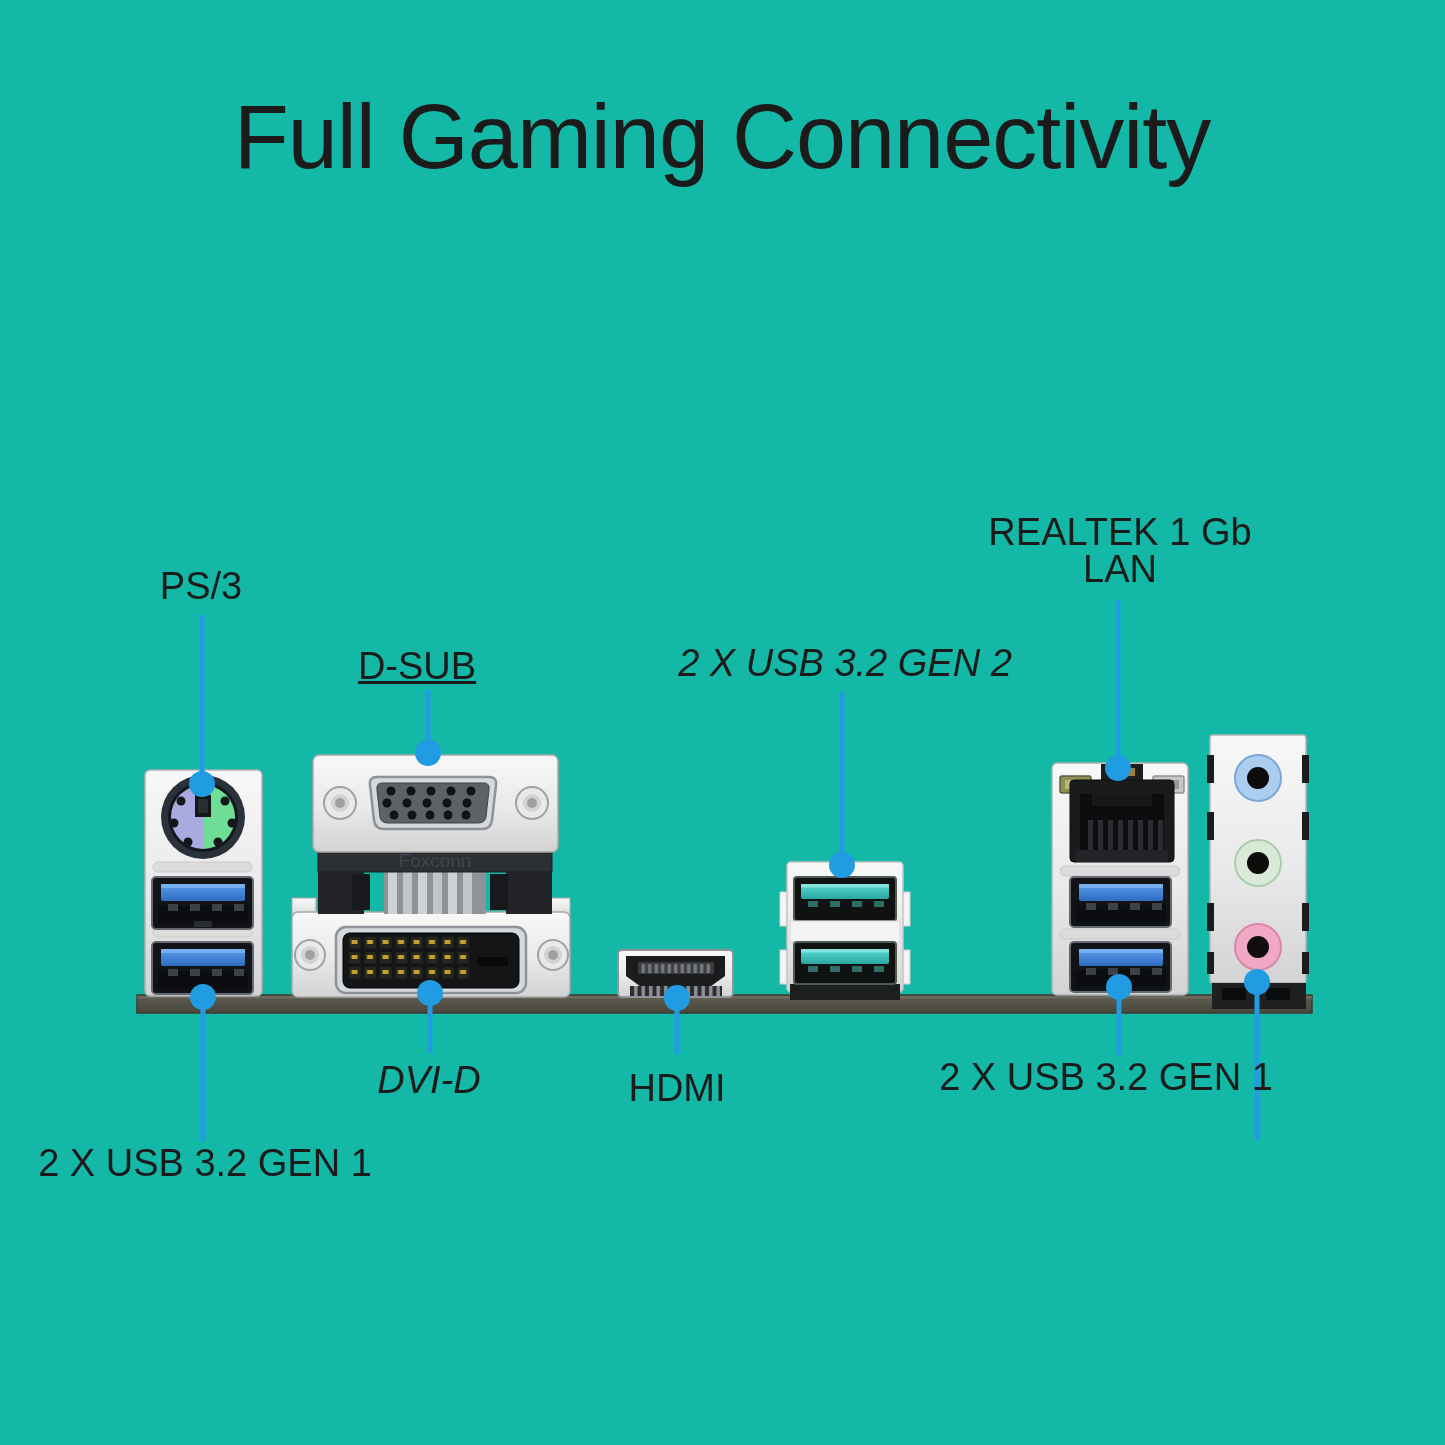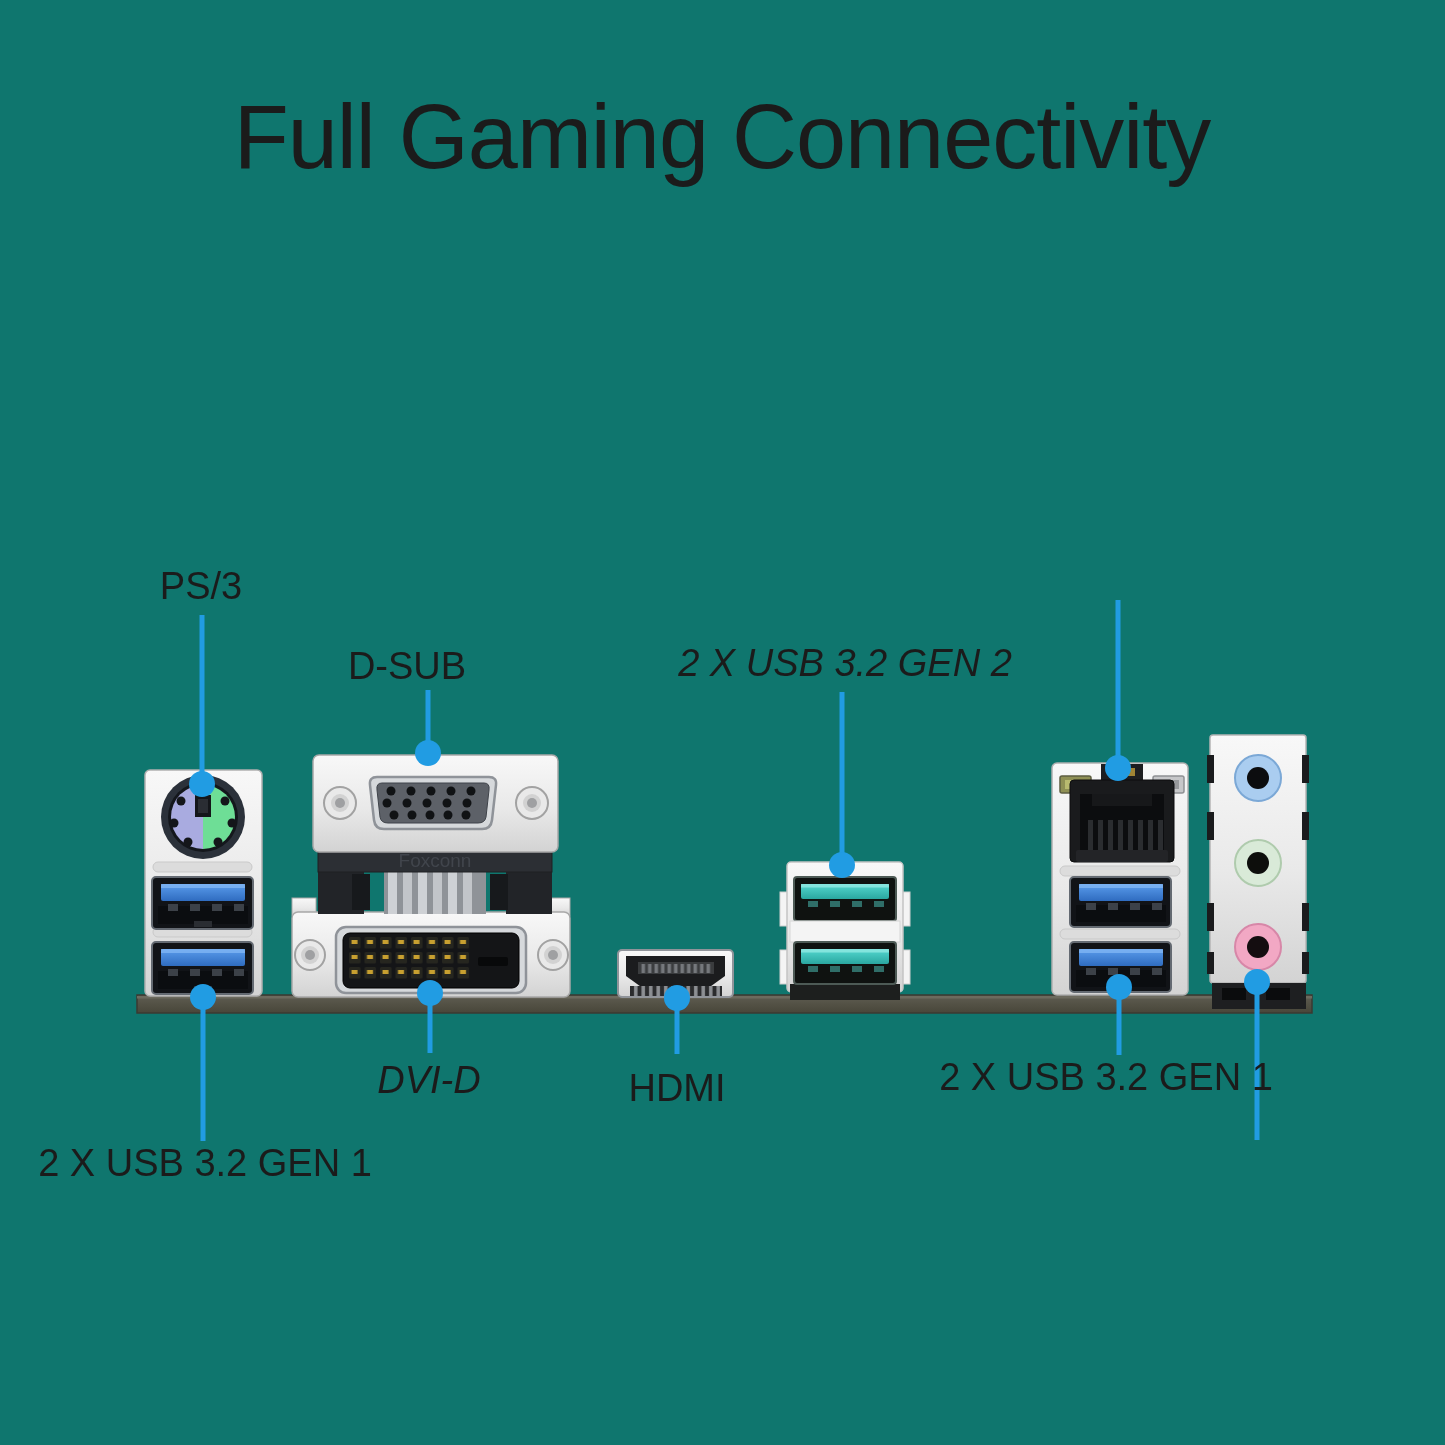--- a/index.html
+++ b/index.html
@@ -1,32 +1,32 @@
 <!DOCTYPE html>
 <html><head>
 <meta charset="utf-8">
 <style>
   html,body { margin:0; padding:0; background:#ffffff; }
   .canvas {
-    position:relative; width:1445px; height:1445px; background:#0f766e;
+    position:relative; width:1445px; height:1445px; background:#14b8a6;
     font-family:"Liberation Sans", sans-serif; overflow:hidden;
   }
   .title {
     position:absolute; left:722px; top:86px; transform:translateX(-50%);
     font-size:90px; font-weight:300; letter-spacing:-1px;
     color:#1b1b1b; white-space:nowrap;
   }
   .panel-svg { position:absolute; left:0; top:0; }
   .label {
     position:absolute; transform:translateX(-50%);
     font-size:38px; font-weight:400; color:#1b1b1b; white-space:nowrap;
   }
   .label.two-line { text-align:center; line-height:37px; }
   .lbl-ps2   { left:201px;  top:565px; }
-  .lbl-dsub  { left:407px;  top:645px; }
+  .lbl-dsub  { left:417px;  top:645px;text-decoration:underline; }
   .lbl-gen2  { left:845px;  top:642px;font-style:italic; }
   .lbl-lan   { left:1120px; top:514px; }
   .lbl-usbL  { left:205px;  top:1142px; }
   .lbl-dvi   { left:429px;  top:1059px;font-style:italic; }
   .lbl-hdmi  { left:677px;  top:1059px;margin-top:8px; }
   .lbl-usbR  { left:1106px; top:1056px; }
   .lbl-audio { left:1251px; top:1142px; }
 </style>
 </head>
 <body>
@@ -324,18 +324,22 @@
       <circle cx="430" cy="993" r="13"></circle>
       <circle cx="677" cy="998" r="13"></circle>
       <circle cx="1119" cy="987" r="13"></circle>
       <circle cx="1257" cy="982" r="13"></circle>
     </g>
   </svg>
 
   <div class="label lbl-ps2">PS/3</div>
   <div class="label lbl-dsub">D-SUB</div>
   <div class="label lbl-gen2">2 X USB 3.2 GEN 2</div>
+  <div class="label two-line lbl-lan">
+    <span>REALTEK 1 Gb</span><br>
+    <span>LAN</span>
+  </div>
   <div class="label lbl-usbL">2 X USB 3.2 GEN 1</div>
   <div class="label lbl-dvi">DVI-D</div>
   <div class="label lbl-hdmi">HDMI</div>
   <div class="label lbl-usbR">2 X USB 3.2 GEN 1</div>
 
 </div>
 
 </body></html>

